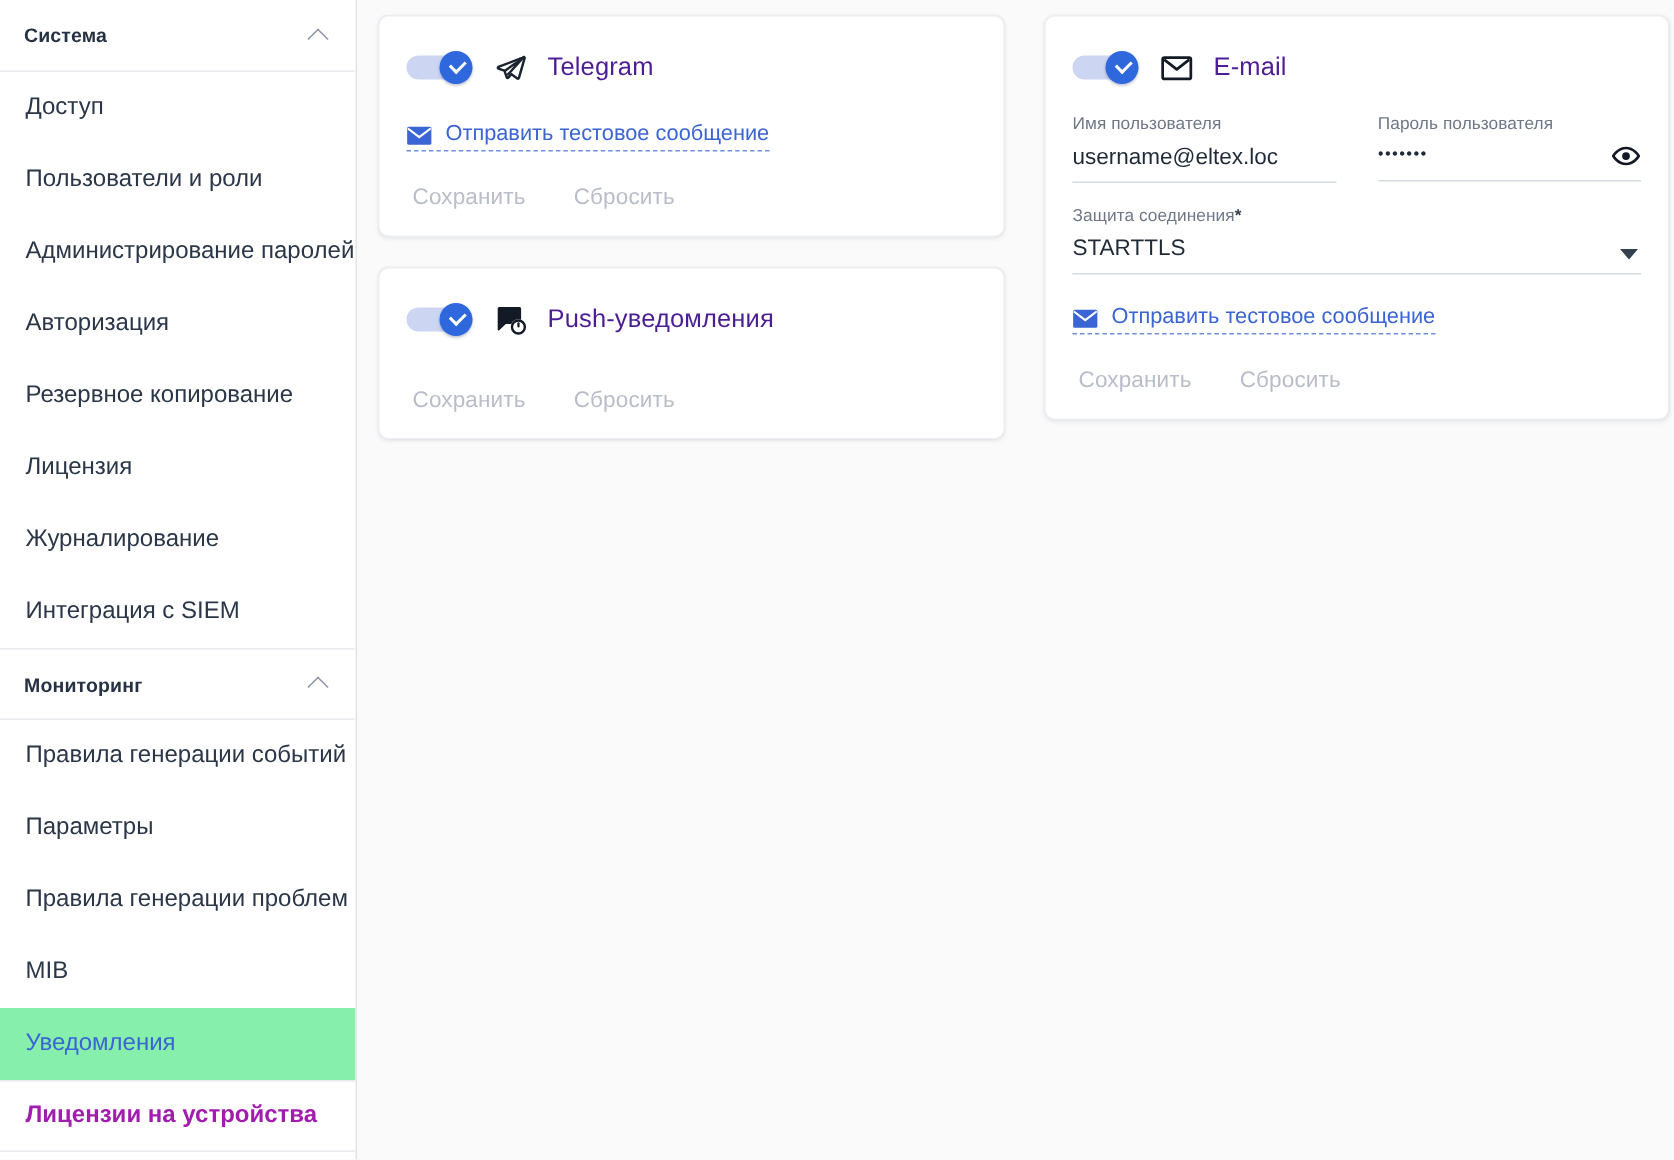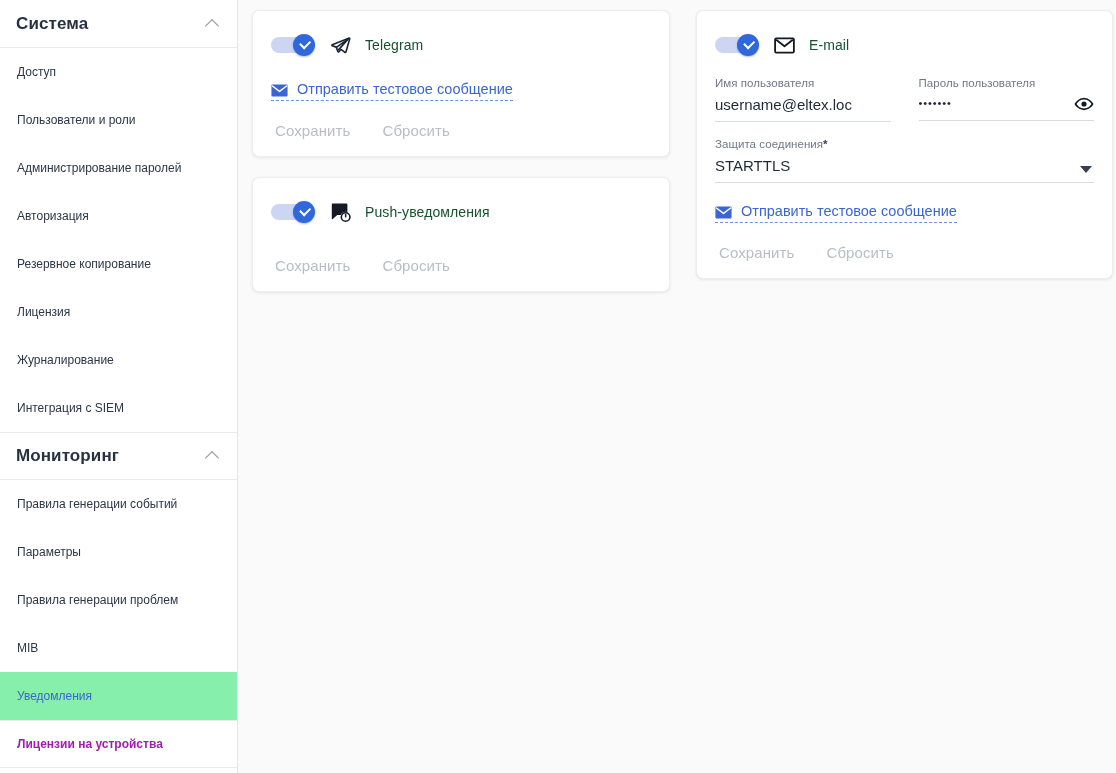--- a/index.html
+++ b/index.html
@@ -38,21 +38,21 @@
     display: flex;
     align-items: center;
     justify-content: space-between;
     padding: 0 16px 0 16px;
     border-bottom: 1px solid #e8eaee;
     background: #ffffff;
   }
   .nav-group-header.with-top-border { border-top: 1px solid #e8eaee; }
 
   .nav-group-title {
-    font-size: 17px;
+    font-size: 13px;
     font-weight: 700;
     color: #263244;
     letter-spacing: .1px;
   }
 
   .chevron-up {
     width: 16px; height: 16px;
     display: inline-block;
     position: relative;
     flex: 0 0 16px;
@@ -65,21 +65,21 @@
     border-left: 1.8px solid #8b93a3;
     border-top: 1.8px solid #8b93a3;
     transform: rotate(45deg);
   }
 
   .nav-item {
     height: 48px;
     display: flex;
     align-items: center;
     padding: 0 16px 0 17px;
-    font-size: 12px;
+    font-size: 16px;
     color: #2b3648;
     cursor: pointer;
     background: transparent;
     white-space: nowrap;
   }
 
   .nav-item.active {
     background: #86efac;
     color: #3b65d4;
   }
@@ -152,22 +152,22 @@
     position: absolute;
     left: 6.5px; top: 5.5px;
     width: 8px; height: 4.5px;
     border-left: 2px solid #fff;
     border-bottom: 2px solid #fff;
     transform: rotate(-45deg);
   }
 
   .card-icon { width: 24px; height: 24px; flex: 0 0 24px; display:flex; align-items:center; justify-content:center; }
   .card-title {
-    font-size: 14px;
-    color: #14532d;
+    font-size: 17px;
+    color: #4c1d95;
     letter-spacing: .1px;
   }
 
   
   .field-row {
     display: flex;
     gap: 28px;
     margin-top: 16px;
   }
   .field {

